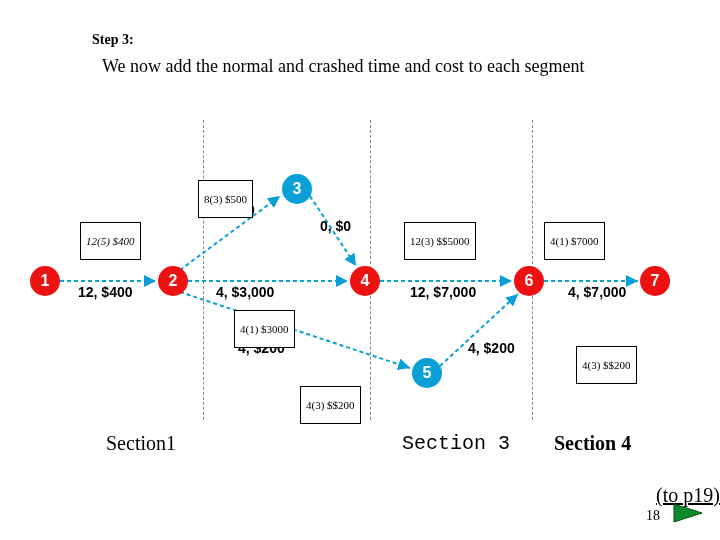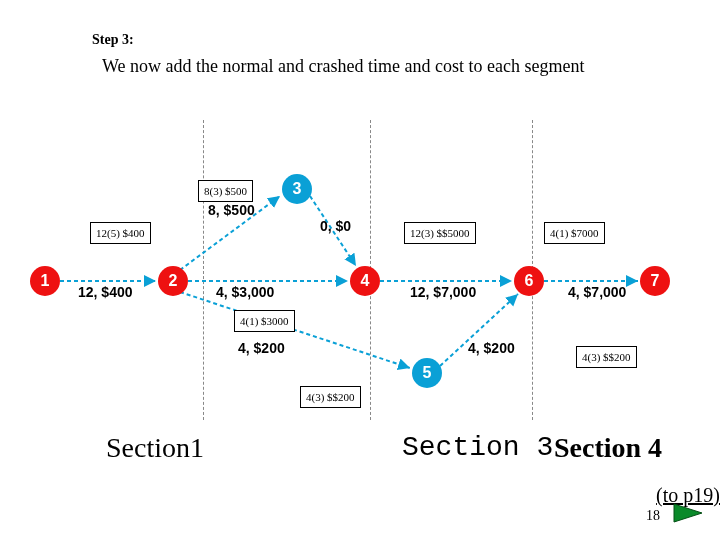--- a/index.html
+++ b/index.html
@@ -30,30 +30,30 @@
   .edge-label { position: absolute; font-family: Arial, sans-serif; font-weight: bold; color: #000; font-size: 14px; white-space: nowrap; }
   .e12 { left: 58px;  top: 154px; }
   .e23 { left: 188px; top: 72px;  }
   .e24 { left: 196px; top: 154px; }
   .e34 { left: 300px; top: 88px; }
   .e25 { left: 218px; top: 210px; }
   .e46 { left: 390px; top: 154px; }
   .e56 { left: 448px; top: 210px; }
   .e67 { left: 548px; top: 154px; }
 
-  .box { position: absolute; border: 1px solid #000; background: #fff; font-family: "Times New Roman", serif; font-size: 11px; padding: 4px 5px; }
+  .box { position: absolute; border: 1px solid #000; background: #fff; font-family: "Times New Roman", serif; font-size: 11px; padding: 12px 5px; }
   .b1 { left: 198px; top: 180px; }
-  .b2 { left: 90px;  top: 222px; }
+  .b2 { left: 80px;  top: 222px; font-style: italic; }
   .b3 { left: 404px; top: 222px; }
   .b4 { left: 544px; top: 222px; }
   .b5 { left: 234px; top: 310px; }
   .b6 { left: 576px; top: 346px; }
   .b7 { left: 300px; top: 386px; }
 
-  .sec { position: absolute; top: 432px; font-size: 28px; font-family: "Times New Roman", serif; }
+  .sec { position: absolute; top: 432px; font-size: 20px; font-family: "Times New Roman", serif; }
   .s1 { left: 106px; }
   .s2 { left: 236px; }
   .s3 { left: 402px; font-family: Liberation Mono, monospace; }
   .s4 { left: 554px; font-weight: bold; }
 
   .link { position: absolute; right: 0px; top: 484px; font-size: 20px; color: #000; }
   .pagenum { position: absolute; right: 60px; top: 508px; font-size: 14px; }
   .nav-arrow { position: absolute; right: 14px; top: 500px; cursor: pointer; }
 </style>
 </head>

